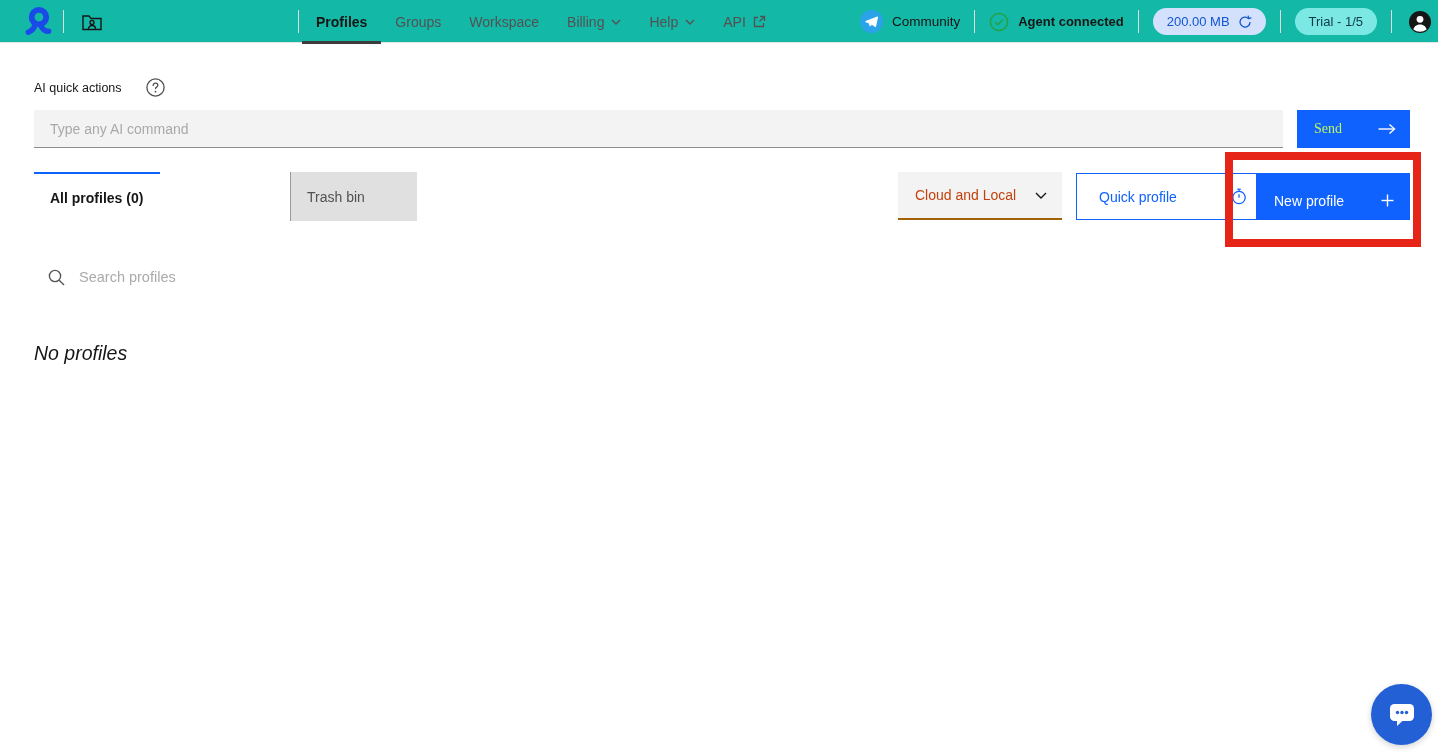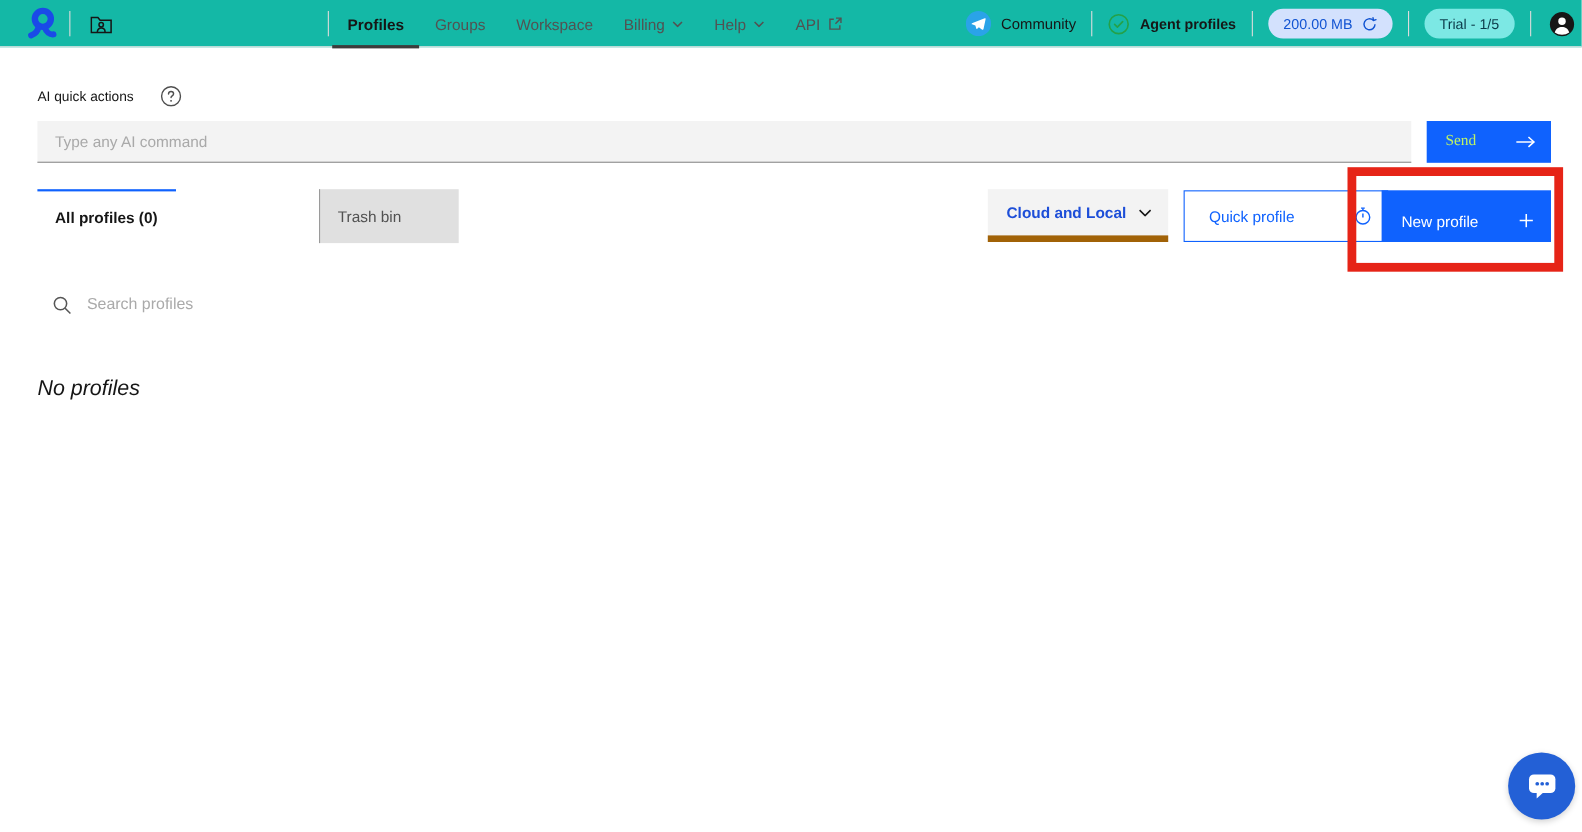--- a/index.html
+++ b/index.html
@@ -54,23 +54,23 @@
   .tab { position: absolute; top: 172px; height: 49px; display: flex; align-items: center;
          padding: 0 16px; font-size: 14px; cursor: pointer; }
   .tab.active { left: 34px; width: 126px; background: #fff; border-top: 2px solid #0f62fe;
                 font-weight: bold; color: #161616; }
   .tab.t2 { left: 160px; width: 130px; background: #e0e0e0; color: #515151; }
   .tab.t3 { left: 290px; width: 127px; background: #e0e0e0; color: #515151;
             border-left: 1px solid #9a9a9a; }
 
   
   .filter-select { position: absolute; left: 898px; top: 172px; width: 164px; height: 48px;
-                   background: #f3f3f3; border-bottom: 6px solid #a16207; display: flex;
+                   background: #f3f3f3; border-bottom: 2px solid #a16207; display: flex;
                    align-items: center; justify-content: space-between; padding: 0 15px 0 17px;
-                   font-size: 14px; color: #1d4ed8; cursor: pointer; font-weight: bold; }
+                   font-size: 14px; color: #c2410c; cursor: pointer; }
   .quick-btn { position: absolute; left: 1076px; top: 173px; width: 186px; height: 47px;
                background: #fff; border: 1px solid #0f62fe; color: #0f62fe; font-size: 14px;
                display: flex; align-items: center; justify-content: space-between;
                padding: 0 14px 0 22px; cursor: pointer; font-family: Liberation Sans, sans-serif; }
   .new-btn { position: absolute; left: 1256px; top: 173px; width: 154px; height: 47px;
              background: #0f62fe; border: none; color: #fff; font-size: 14px;
              display: flex; align-items: center; justify-content: space-between;
              padding: 8px 16px 0 18px; cursor: pointer; font-family: "Liberation Sans", sans-serif; }
 
   .annotation-box { position: absolute; left: 1225px; top: 152px; width: 196px; height: 95px;
@@ -158,21 +158,21 @@
         <span>Community</span>
       </div>
 
       <div class="hr-sep"></div>
 
       <div class="hr-group">
         <svg width="20" height="20" viewBox="0 0 20 20" fill="none">
           <circle cx="10" cy="10" r="8.6" stroke="#24a148" stroke-width="1.5"></circle>
           <path d="M6.3 10.2 l2.5 2.5 l4.8 -5" stroke="#24a148" stroke-width="1.5" stroke-linecap="round" stroke-linejoin="round"></path>
         </svg>
-        <span class="agent-label">Agent profiles</span>
+        <span class="agent-label">Agent connected</span>
       </div>
 
       <div class="hr-sep"></div>
 
       <div class="pill pill-data">
         <span>200.00 MB</span>
         <svg width="14" height="14" viewBox="0 0 14 14" fill="none" stroke="#1254d2" stroke-width="1.3">
           <path d="M12 7 a5 5 0 1 1 -1.6 -3.6"></path>
           <path d="M10.2 1.2 L10.6 3.6 L12.9 2.9" stroke-linecap="round" stroke-linejoin="round"></path>
         </svg>

